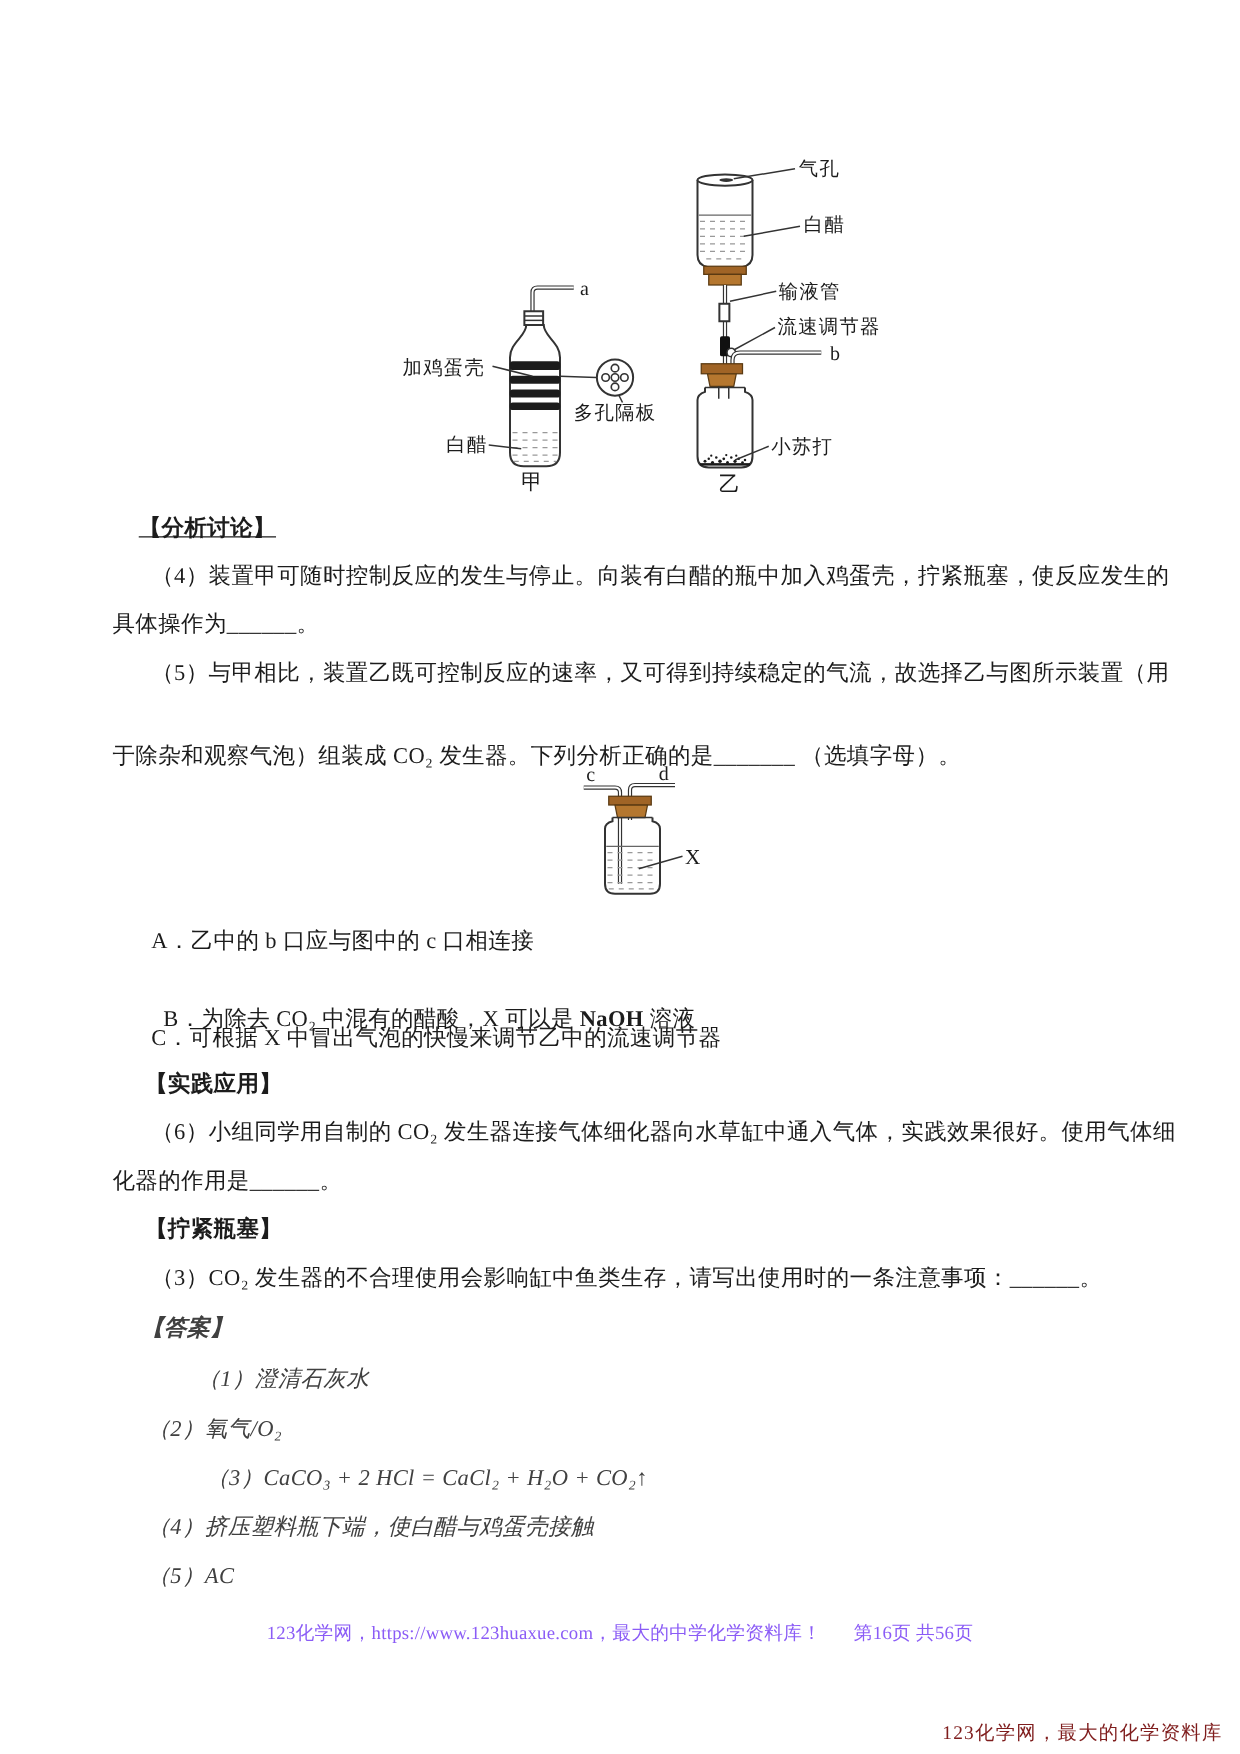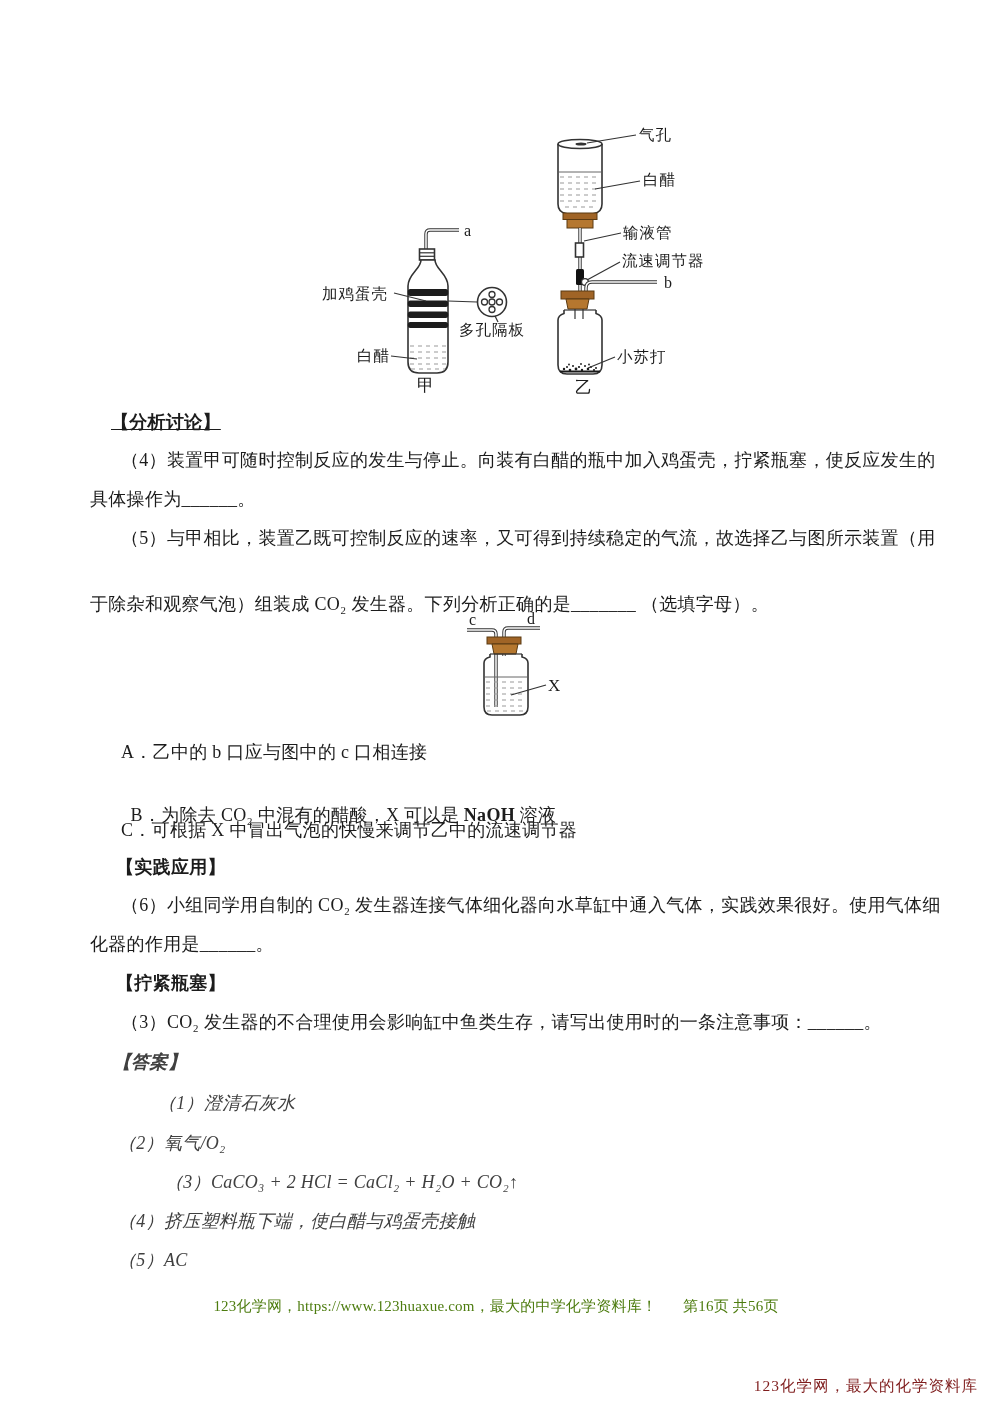--- a/index.html
+++ b/index.html
@@ -5,21 +5,21 @@
   html,body{margin:0;padding:0;background:#ffffff;}
   body{
     width:992px;height:1403px;position:relative;overflow:hidden;
     font-family:"Liberation Serif","DejaVu Serif",serif;color:#1c1c1c;
   }
   .t{position:absolute;font-size:18px;line-height:24px;white-space:pre;letter-spacing:.3px;}
   .hdr{font-weight:600;}
   .red{color:#404040;font-style:italic;}
   .bold{font-weight:bold;}
   .footer{position:absolute;left:0;top:1297px;width:100%;text-align:center;
-          font-size:15px;color:#4d7c0f;letter-spacing:.2px;white-space:pre;}
+          font-size:15px;color:#8b5cf6;letter-spacing:.2px;white-space:pre;}
   .footer .pageinfo{margin-left:26px;}
   .watermark{position:absolute;right:14px;top:1376px;font-size:15.5px;color:#7f1d1d;letter-spacing:1px;}
   svg{position:absolute;overflow:visible;}
   svg text{font-family:"Liberation Serif","DejaVu Serif",serif;fill:#1c1c1c;}
   .lbl{font-size:15.5px;letter-spacing:1px;}
   .cap{font-size:17px;letter-spacing:1px;}
   .ltr{font-size:16px;}
   .ln{stroke:#333;stroke-width:1.2;fill:none;}
   .outline{stroke:#333;stroke-width:1.6;fill:#fff;}
   .outline2{stroke:#333;stroke-width:1.6;fill:none;}

